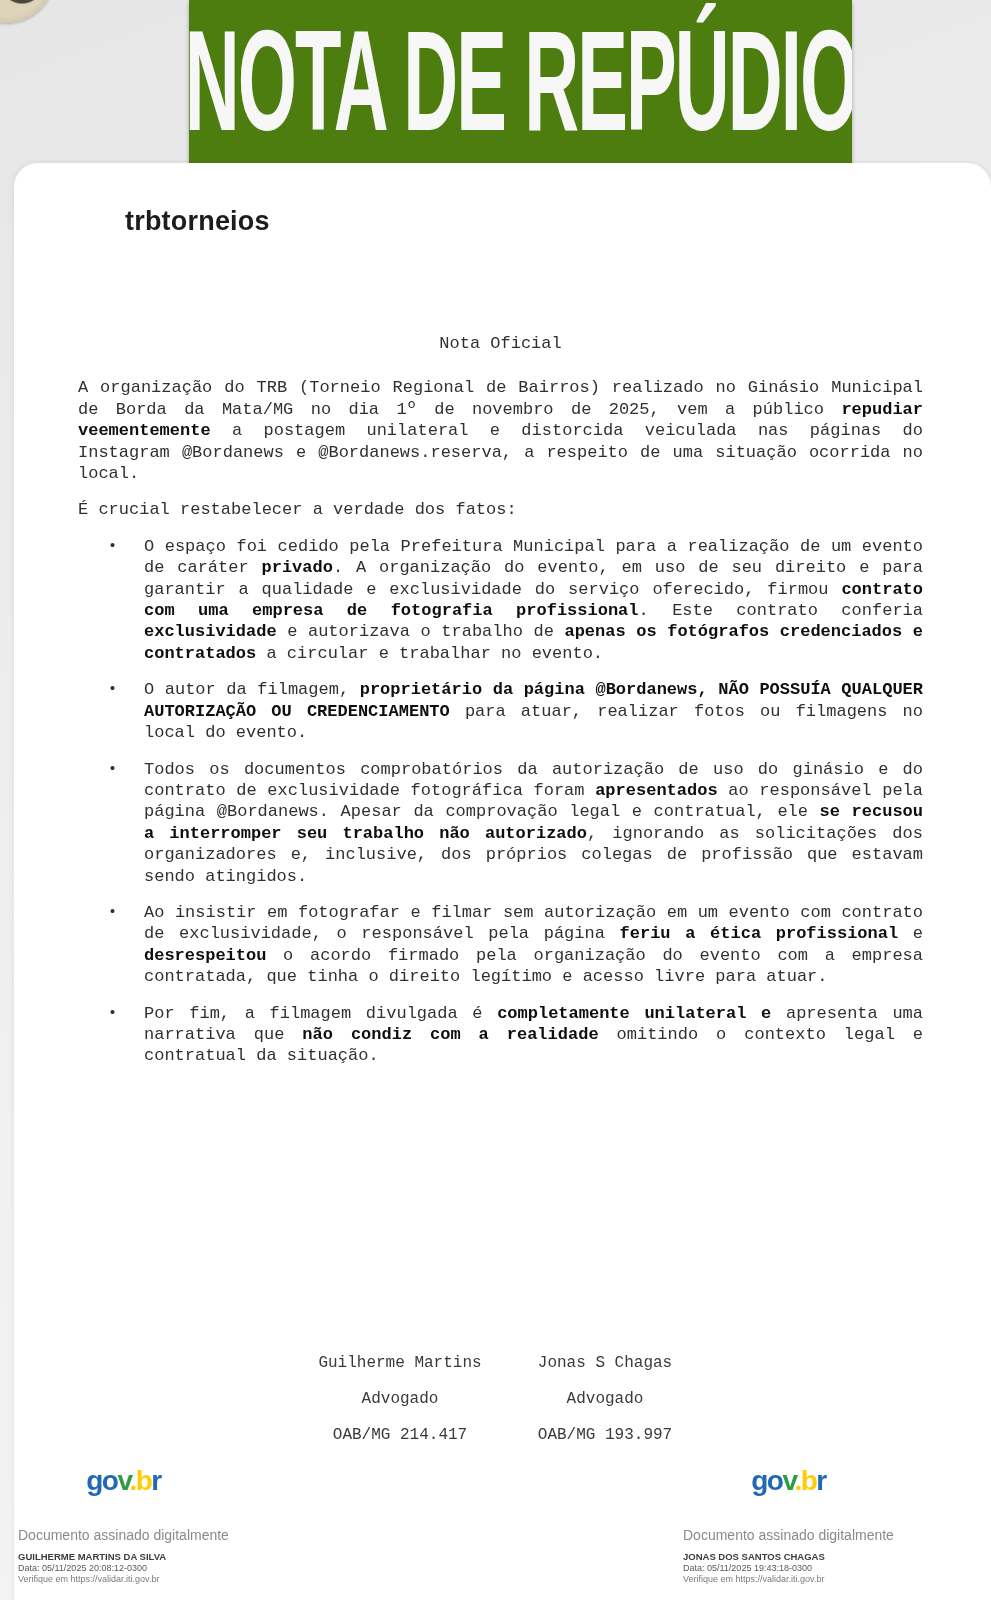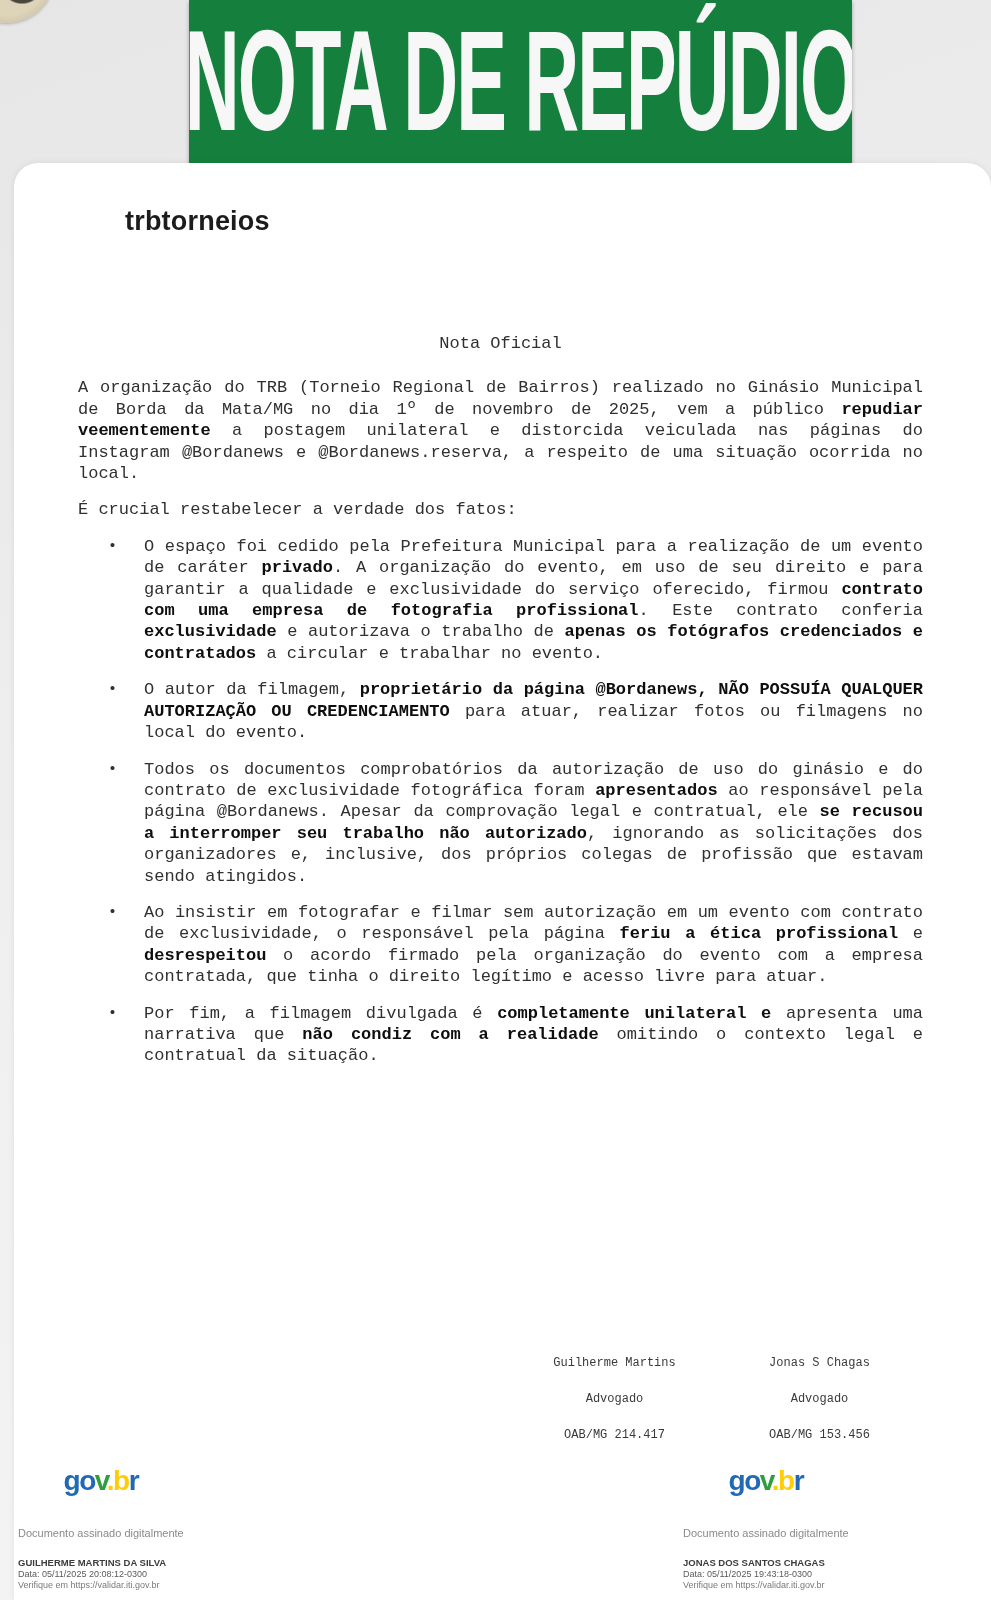--- a/index.html
+++ b/index.html
@@ -12,21 +12,21 @@
   .story-avatar{
     position:absolute;left:-42px;top:-74px;width:97px;height:97px;border-radius:50%;
     background:
       radial-gradient(circle at 30% 22%, #f8f7f2 0 28%, rgba(0,0,0,0) 30%),
       radial-gradient(circle at 66% 58%, #4a463c 0 24%, rgba(0,0,0,0) 26%),
       radial-gradient(circle at 50% 50%, #ddd4ba 0 60%, #b3a98c 100%);
     box-shadow:0 1px 3px rgba(0,0,0,.25);
   }
   
   .banner{
-    position:absolute;left:189px;top:0;width:663px;height:171px;background:#15803d;
+    position:absolute;left:189px;top:0;width:663px;height:171px;background:#4d7c0f;
     display:flex;align-items:center;justify-content:center;overflow:hidden;
     box-shadow:0 2px 4px rgba(0,0,0,.3);
   }
   .banner-title{
     color:#f7f7f7;font-weight:700;font-size:80px;letter-spacing:-2px;white-space:nowrap;
     transform:scale(.95,1.78);transform-origin:center 56%;
     font-family:"Liberation Sans",sans-serif;
   }
   
   .card{
@@ -54,37 +54,37 @@
     font-family:"Liberation Mono","DejaVu Sans Mono",monospace;
     font-size:17px;line-height:21.4px;color:#303030;
   }
   .doc-title{text-align:center;margin-bottom:23px;}
   .para{text-align:justify;margin-bottom:15px;}
   .para.bullet{position:relative;padding-left:66px;}
   .para .dot{position:absolute;left:30px;top:0;font-size:15px;}
   .b{font-weight:bold;color:#0e0e0e;}
   
   .sigs{
-    position:absolute;left:64px;right:60px;top:1190px;display:flex;justify-content:flex-end;
-    font-family:"Liberation Mono","DejaVu Sans Mono",monospace;font-size:12px;color:#3a3a3a;
+    position:absolute;left:64px;right:60px;top:1190px;display:flex;justify-content:center;
+    font-family:"Liberation Mono","DejaVu Sans Mono",monospace;font-size:16px;color:#3a3a3a;
   }
   .sig-col{text-align:center;}
   .sig-col.left{width:215px;}
   .sig-col.right{width:195px;margin-right:14px;}
   .sig-col div{margin-bottom:15px;line-height:21px;}
   
   .stamp{position:absolute;top:1298px;display:flex;align-items:center;gap:26px;flex-direction:column;}
   .stamp.left{left:4px;}
   .stamp.right{left:669px;}
   .govbr{
     font-weight:800;font-size:28px;letter-spacing:-1.5px;line-height:40px;
     font-family:"Liberation Sans",sans-serif;white-space:nowrap;
   }
   .stamp-lines{display:flex;flex-direction:column;gap:1px;}
-  .stamp-line1{font-size:11px;color:#8a8a8a;margin-bottom:17px;}
+  .stamp-line1{font-size:14px;color:#8a8a8a;margin-bottom:7px;}
   .stamp-name{font-size:9.5px;font-weight:700;color:#3c3c3c;}
   .stamp-date{font-size:9px;color:#5a5a5a;}
   .stamp-verify{font-size:9px;color:#7a7a7a;}
 </style>
 </head>
 <body>
 
 <div class="story-avatar"></div>
 
 <div class="banner">
@@ -110,21 +110,21 @@
 
   <div class="sigs">
     <div class="sig-col left">
       <div>Guilherme Martins</div>
       <div>Advogado</div>
       <div>OAB/MG 214.417</div>
     </div>
     <div class="sig-col right">
       <div>Jonas S Chagas</div>
       <div>Advogado</div>
-      <div>OAB/MG 153.456</div>
+      <div>OAB/MG 193.997</div>
     </div>
   </div>
 
   <div class="stamp left">
     <span class="govbr"><span style="color: rgb(33, 105, 181);">g</span><span style="color: rgb(33, 105, 181);">o</span><span style="color: rgb(47, 158, 65);">v</span><span style="color: rgb(255, 205, 7);">.</span><span style="color: rgb(255, 205, 7);">b</span><span style="color: rgb(33, 105, 181);">r</span></span>
     <span class="stamp-lines">
       <span class="stamp-line1">Documento assinado digitalmente</span>
       <span class="stamp-name">GUILHERME MARTINS DA SILVA</span>
       <span class="stamp-date">Data: 05/11/2025 20:08:12-0300</span>
       <span class="stamp-verify">Verifique em https://validar.iti.gov.br</span>

